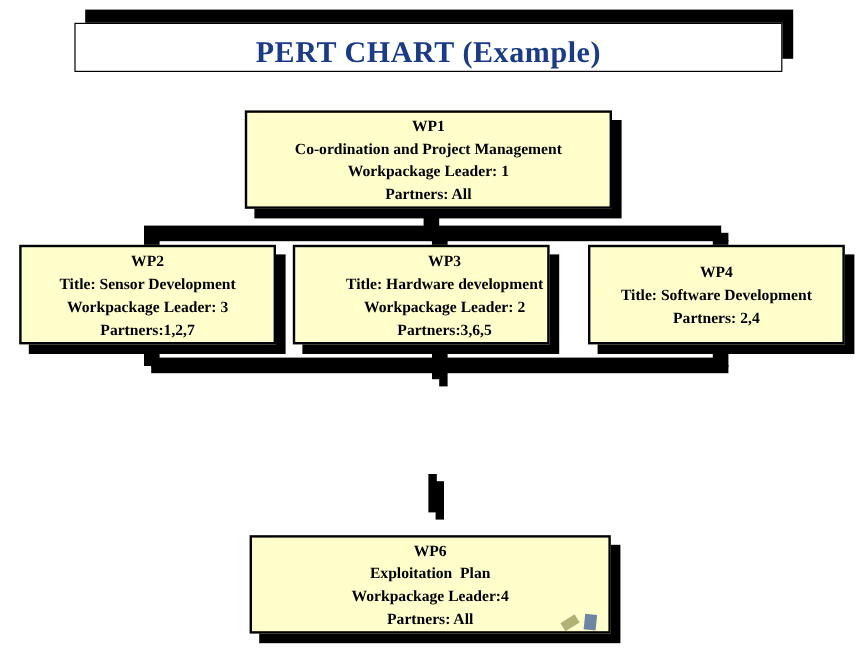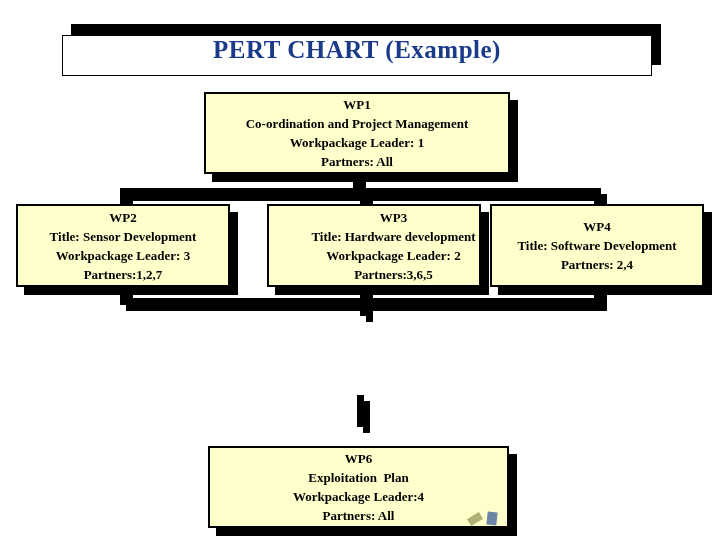--- a/index.html
+++ b/index.html
@@ -4,40 +4,40 @@
 <style>
   html,body{margin:0;padding:0;}
   body{
     width:720px;height:540px;background:#ffffff;position:relative;overflow:hidden;
     font-family:"Liberation Serif","DejaVu Serif",serif;
   }
   .stage{position:absolute;left:0;top:0;width:720px;height:540px;}
 
   
   .title-box{
-    position:absolute;left:62px;top:35px;width:590px;height:41px;
+    position:absolute;left:62px;top:19px;width:590px;height:41px;
     background:#ffffff;border:1px solid #000;box-sizing:border-box;
     box-shadow:9px -11px 0 #000;
-    display:flex;align-items:flex-start;justify-content:center;
+    display:flex;align-items:flex-end;justify-content:center;
   }
   .title-text{
     color:#1a3a8a;font-weight:bold;font-size:25px;letter-spacing:.5px;white-space:pre;
   }
 
   
   .node{
     position:absolute;background:#ffffcc;border:2px solid #000;box-sizing:border-box;
     box-shadow:8px 8px 0 #000;
     display:flex;flex-direction:column;align-items:center;justify-content:center;
     text-align:center;color:#000;font-weight:bold;font-size:13px;line-height:19px;
   }
   .node .nl{white-space:pre;}
   .wp1{left:204px;top:92px;width:306px;height:82px;}
   .wp2{left:16px;top:204px;width:214px;height:83px;}
-  .wp3{left:267px;top:204px;width:214px;height:83px;padding-left:39px;}
+  .wp3{left:244px;top:204px;width:214px;height:83px;padding-left:39px;}
   .wp4{left:490px;top:204px;width:214px;height:83px;}
   .wp5{left:258px;top:316px;width:213px;height:80px;}
   .wp6{left:208px;top:427px;width:301px;height:82px;margin-top:19px;}
 
   
   .conn{position:absolute;background:#000;box-shadow:6px 6px 0 #000;}
   .c-wp1-down   {left:353px;top:172px;width:7px;height:23px;}
   .c-hline1     {left:120px;top:188px;width:481px;height:7px;}
   .c-stub1-l    {left:120px;top:194px;width:7px;height:11px;}
   .c-stub1-m    {left:360px;top:194px;width:7px;height:11px;}

